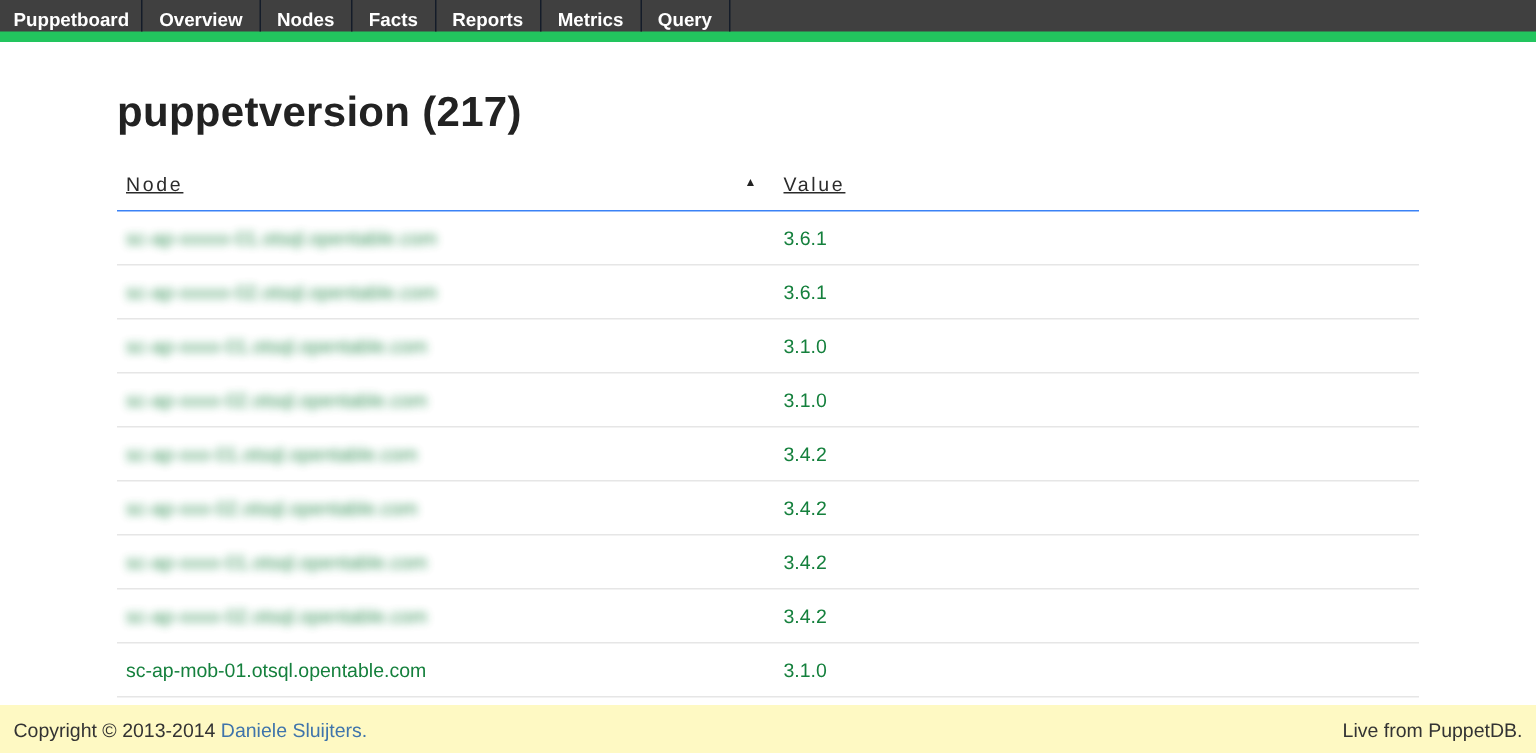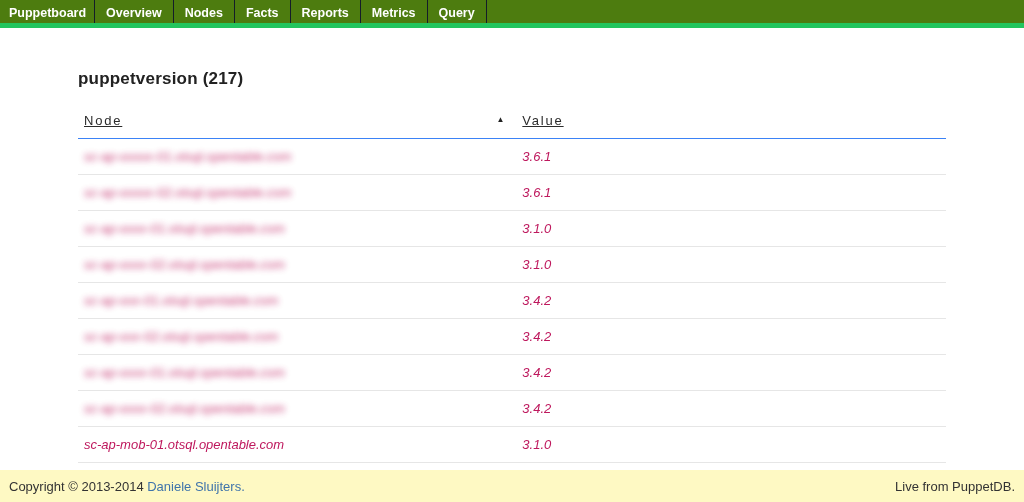--- a/index.html
+++ b/index.html
@@ -7,22 +7,22 @@
     margin: 0; padding: 0;
     width: 1024px; height: 502px;
     overflow: hidden;
     background: #ffffff;
     font-family: "Liberation Sans", "DejaVu Sans", sans-serif;
   }
 
   
   .navbar {
     height: 28px;
-    background: #4d7c0f;
-    border-bottom: 5px solid #22c55e;
+    background: #404040;
+    border-bottom: 7px solid #22c55e;
     display: flex;
     align-items: stretch;
     width: 100%;
   }
   .navbar .brand {
     color: #fff;
     font-size: 12.5px;
     font-weight: bold;
     line-height: 27px;
     padding: 0 8px 0 9px;
@@ -49,24 +49,24 @@
     text-decoration: none;
     cursor: pointer;
   }
 
   
   .container {
     width: 868px;
     margin: 0 auto;
   }
   h1.page-title {
-    font-size: 17px;
+    font-size: 28px;
     font-weight: 600;
     color: #222;
-    margin: 41px 0 19px 0;
+    margin: 31px 0 19px 0;
     letter-spacing: 0.2px;
   }
 
   
   .filter-input {
     width: 100%;
     height: 27px;
     border: 1px solid #cccccc;
     border-radius: 4px;
     padding: 0 11px;
@@ -105,24 +105,23 @@
     letter-spacing: 0;
   }
   table.facts-table td {
     font-size: 13px;
     padding: 10px 0 10px 6px;
     border-bottom: 1px solid #e6e6e6;
     white-space: nowrap;
     overflow: hidden;
   }
   a.cell-link {
-    color: #be185d;
-    text-decoration: none;
-    cursor: pointer;
-    font-style: italic;
+    color: #15803d;
+    text-decoration: none;
+    cursor: pointer;
   }
   a.cell-link.redacted {
     filter: blur(3px);
     opacity: 0.85;
   }
 
   
   .footer {
     position: fixed;
     left: 0; bottom: 0;

